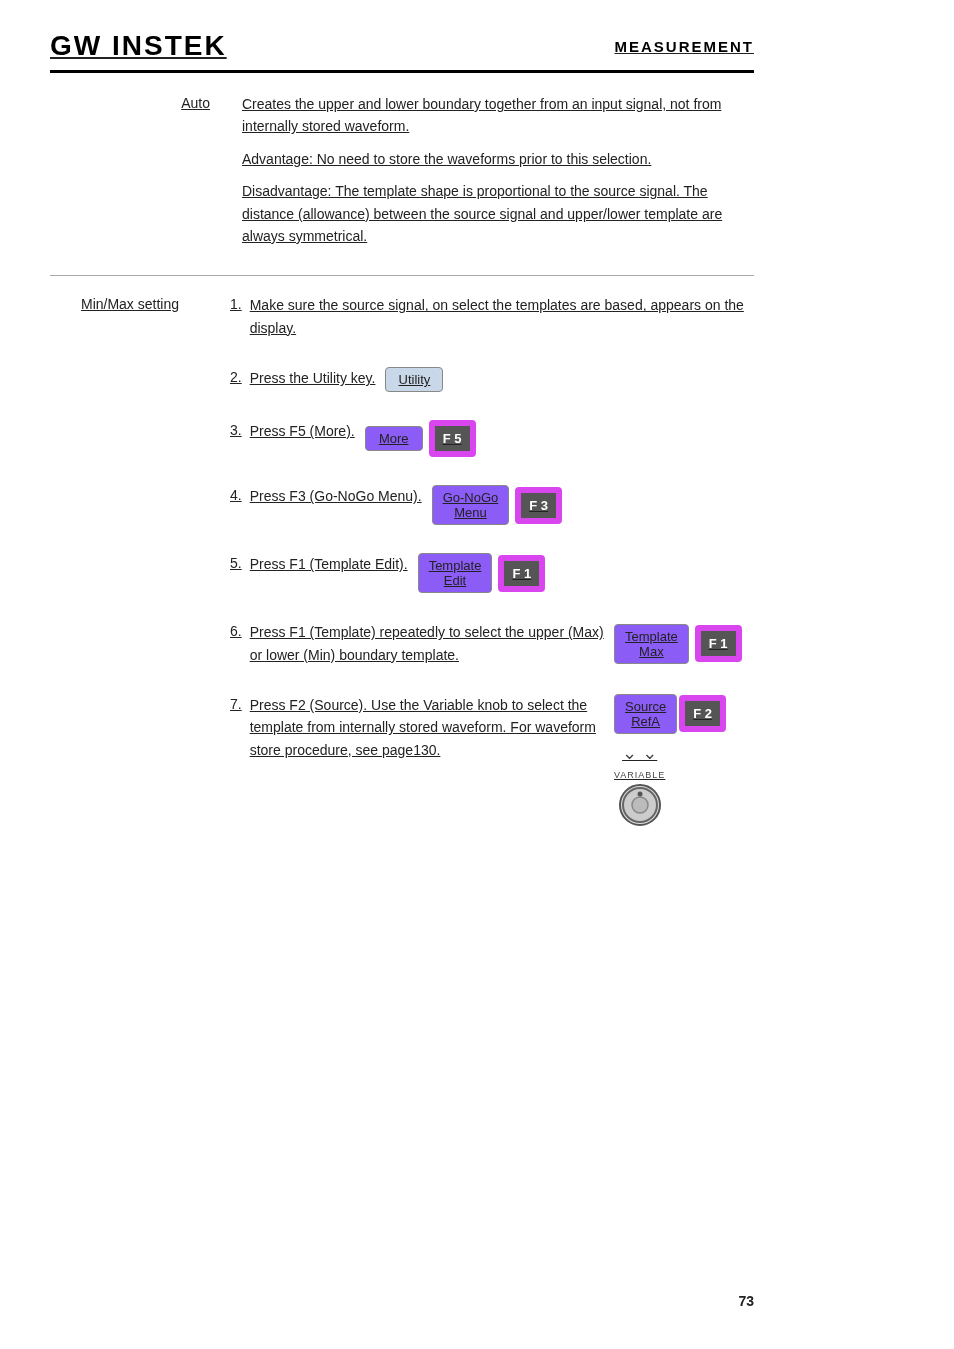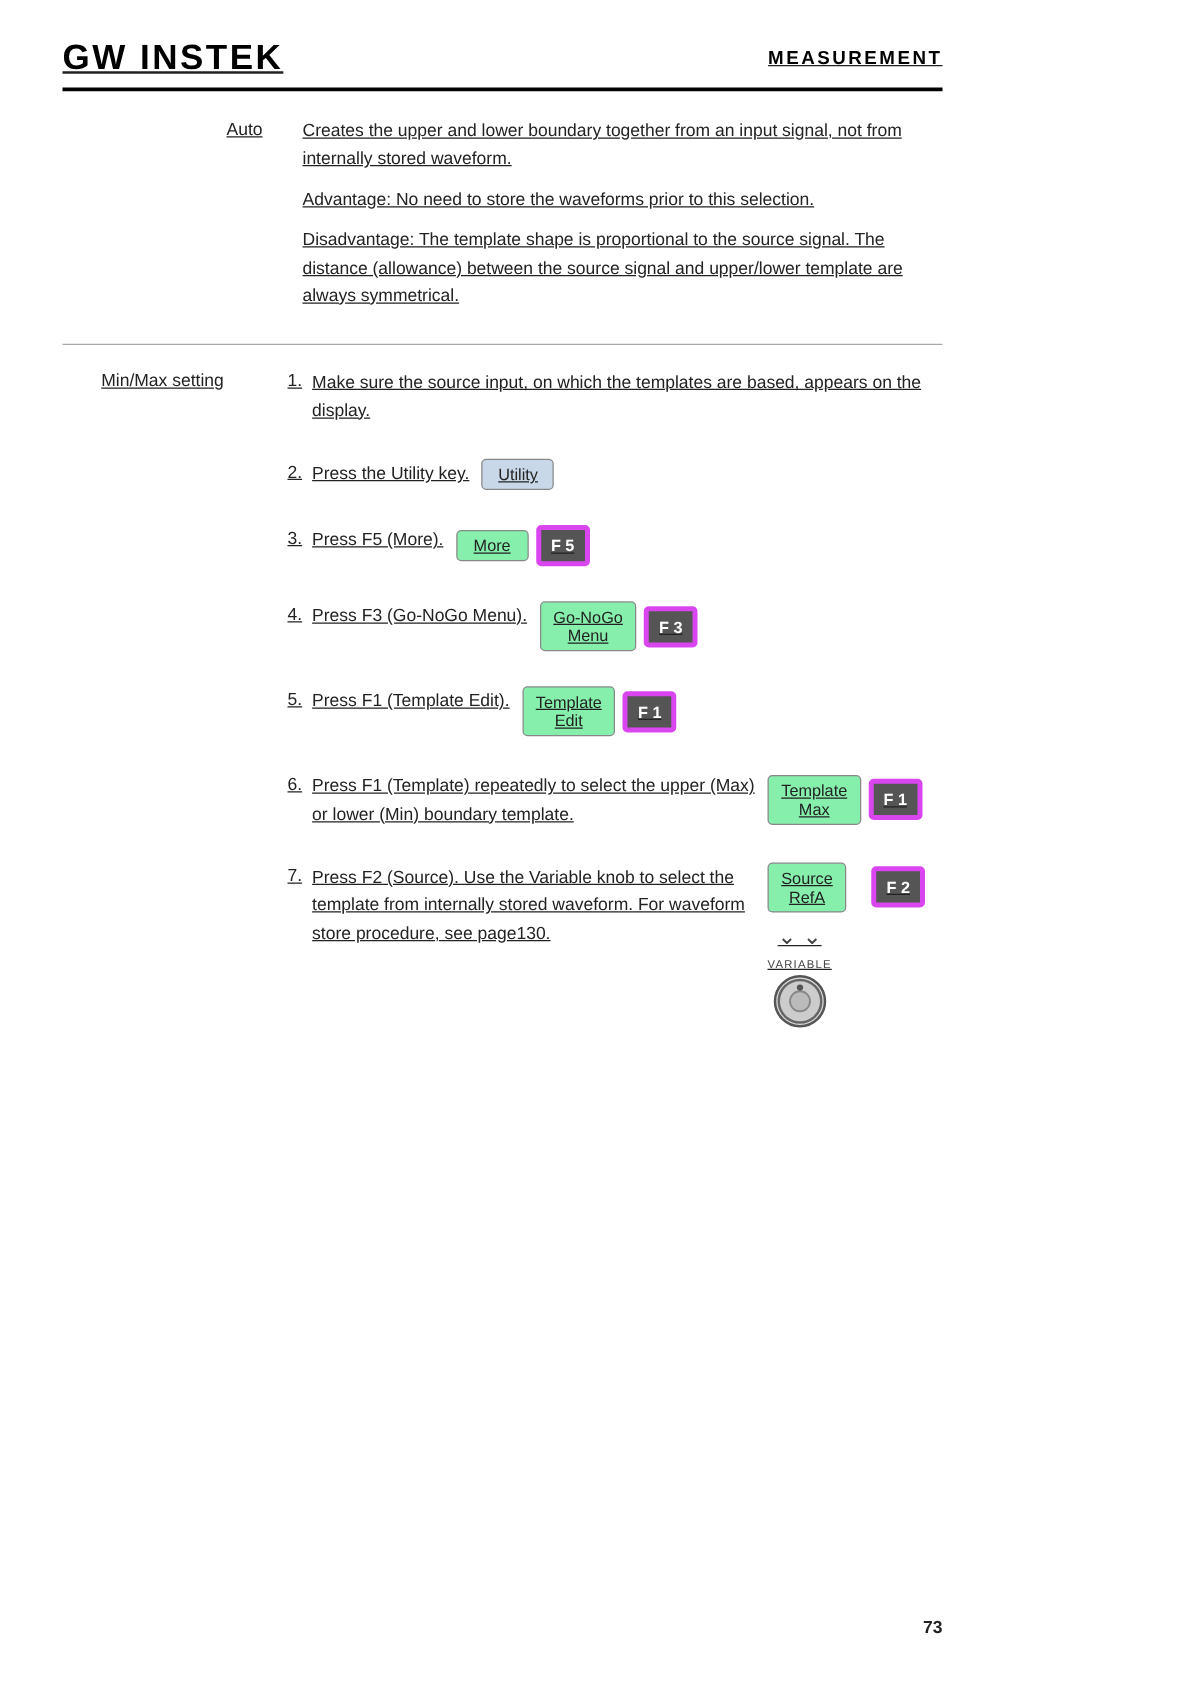--- a/index.html
+++ b/index.html
@@ -94,35 +94,35 @@
       gap: 6px;
       min-width: 140px;
     }
     
     .btn-box {
       border: 1.5px solid #888;
       border-radius: 4px;
       padding: 4px 10px;
       font-size: 13px;
       text-align: center;
-      background: #86efac;
+      background: #8b5cf6;
       min-width: 58px;
     }
     .btn-box-blue {
       border: 1.5px solid #888;
       border-radius: 4px;
       padding: 4px 10px;
       font-size: 13px;
       text-align: center;
       background: #c8d8e8;
       min-width: 58px;
       color: #222;
     }
     .fkey-box {
-      border: 4px solid #d946ef;
+      border: 6px solid #d946ef;
       border-radius: 4px;
       padding: 5px 8px;
       font-size: 13px;
       font-weight: bold;
       background: #555;
       color: #fff;
       min-width: 38px;
       text-align: center;
     }
     
@@ -190,21 +190,21 @@
       <p>Disadvantage: The template shape is proportional to the source signal. The distance (allowance) between the source signal and upper/lower template are always symmetrical.</p>
     </div>
   </div>
 
   <div class="steps-section">
 
     <div class="step-row">
       <div class="step-label-col">Min/Max setting</div>
       <div class="step-inner">
         <span class="step-number">1.</span>
-        <div class="step-content-col">Make sure the source input, on which the templates are based, appears on the display.</div>
+        <div class="step-content-col">Make sure the source signal, on select the templates are based, appears on the display.</div>
       </div>
     </div>
 
     <div class="step-row">
       <div class="step-label-col"></div>
       <div class="step-inner">
         <span class="step-number">2.</span>
         <div class="step-content-col">Press the Utility key.</div>
         <div class="step-icon-col">
           <div class="btn-box-blue">Utility</div>
@@ -262,21 +262,21 @@
         </div>
       </div>
     </div>
 
     <div class="step-row">
       <div class="step-label-col"></div>
       <div class="step-inner">
         <span class="step-number">7.</span>
         <div class="step-content-col">Press F2 (Source). Use the Variable knob to select the template from internally stored waveform. For waveform store procedure, see page130.</div>
         <div class="step-icon-col" style="flex-direction:column; align-items:flex-start; gap:8px;">
-          <div style="display:flex; align-items:center; gap:20px;">
+          <div style="display:flex; align-items:center; gap:2px;">
             <div class="btn-box" style="white-space:pre-line;">Source
 RefA</div>
             <div class="fkey-box">F 2</div>
           </div>
           <div class="variable-section">
             <div class="variable-arrows">⌄ ⌄</div>
             <div class="variable-label">VARIABLE</div>
             <div class="variable-knob">
               <svg width="38" height="38" viewBox="0 0 38 38">
                 <circle cx="19" cy="19" r="17" stroke="#666" stroke-width="2" fill="#ccc"></circle>

